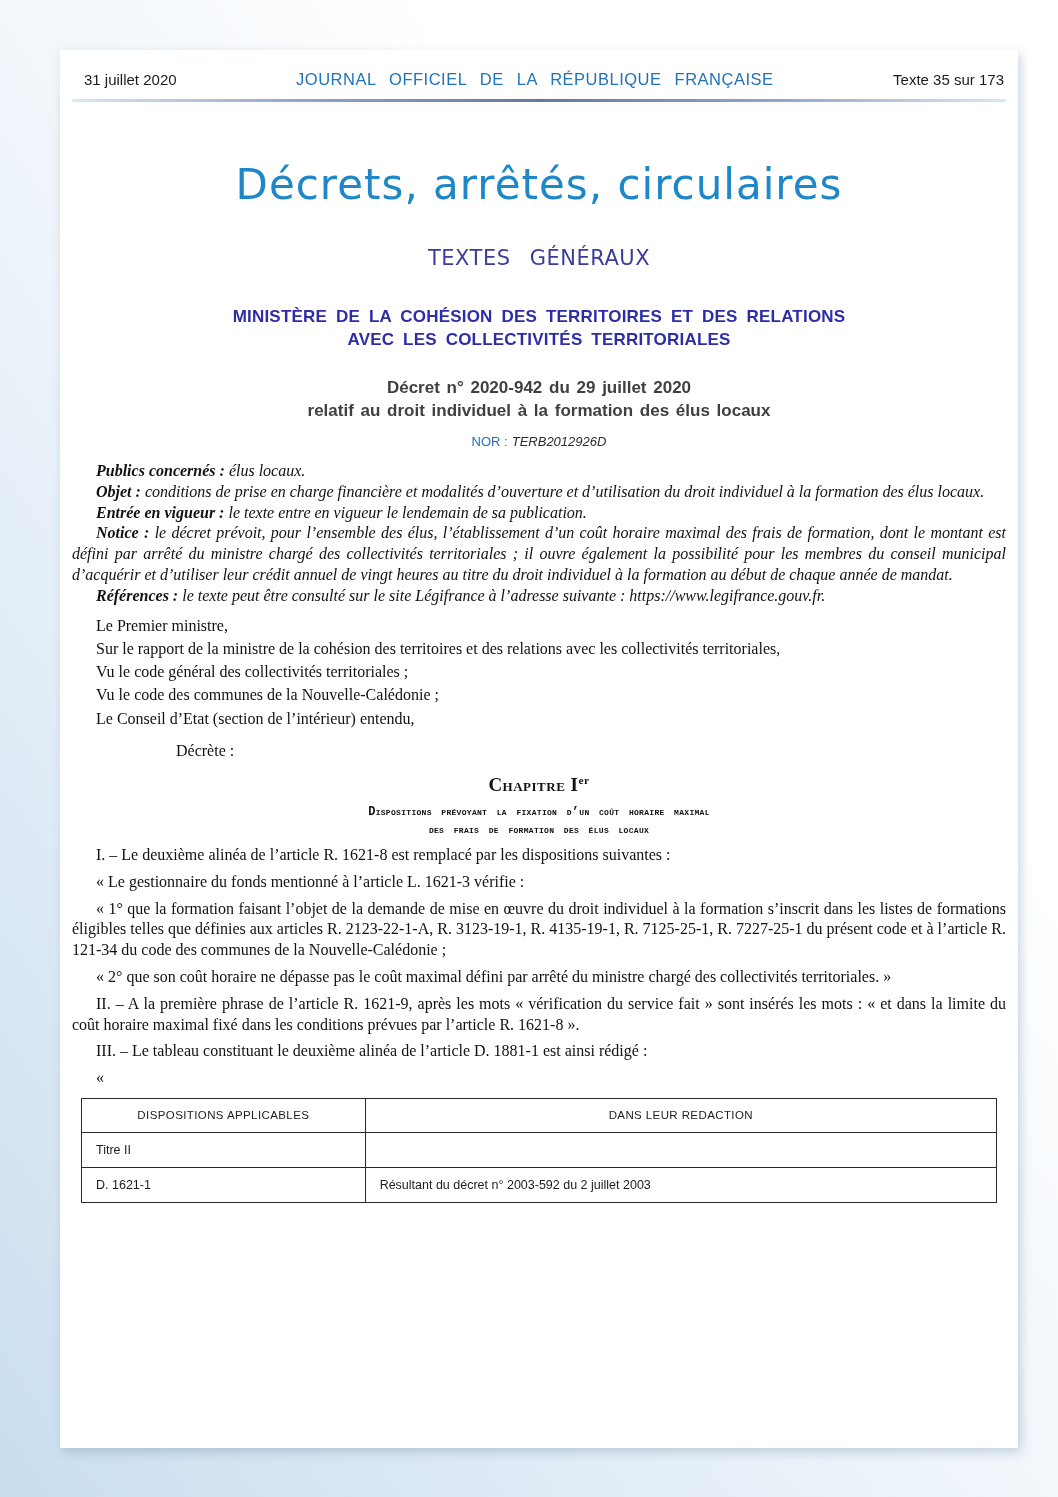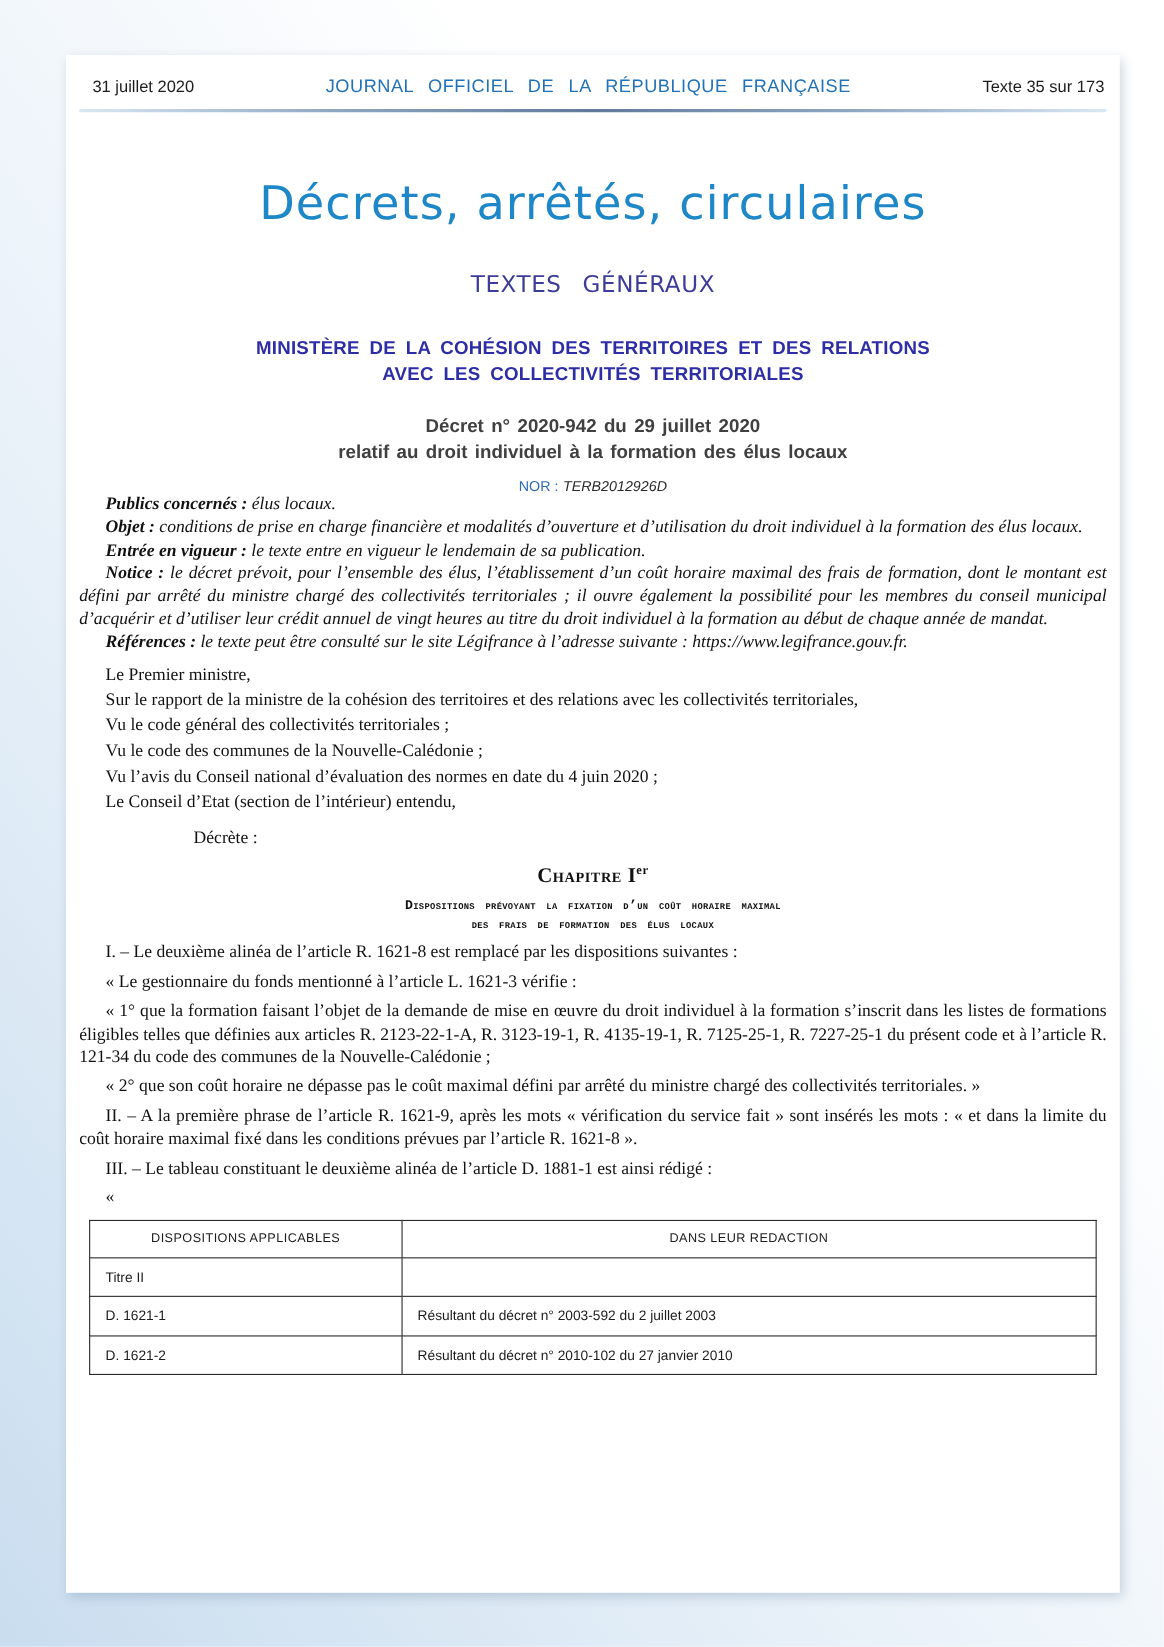--- a/index.html
+++ b/index.html
@@ -27,21 +27,21 @@
   .section-title{margin-top:38px;text-align:center;font-family:"DejaVu Sans",sans-serif;
              font-weight:400;font-size:21px;color:#3d3d99;letter-spacing:.5px;word-spacing:12px;}
   .ministry{margin-top:36px;text-align:center;font-family:"Liberation Sans",sans-serif;
              font-weight:700;font-size:17px;line-height:1.32;color:#2d2da6;word-spacing:4px;letter-spacing:.2px;}
   .decree-title{margin-top:26px;text-align:center;font-family:"Liberation Sans",sans-serif;
              font-weight:700;font-size:17px;line-height:1.32;color:#404040;word-spacing:2px;}
   .nor{margin-top:12px;text-align:center;font-family:"Liberation Sans",sans-serif;font-size:13px;}
   .nor .lbl{color:#2d6cb5;}
   .nor .val{color:#2b2b2b;font-style:italic;margin-left:4px;}
   
-  .bodytext{font-size:16px;line-height:1.3;}
+  .bodytext{margin-top:12px;font-size:16px;line-height:1.3;}
   .bodytext p{margin:0;text-indent:24px;text-align:justify;}
   .preamble p{font-style:italic;}
   .preamble .lbl{font-weight:700;}
   .recitals{margin-top:9px;}
   .recitals p{margin-top:2.5px;text-align:left;}
   .decrete{margin-top:11px;}
   .decrete p{text-indent:104px;}
   .chapter{margin-top:12px;text-align:center;}
   .chapter-num{font-variant:small-caps;font-weight:700;font-size:19px;letter-spacing:.5px;text-align:center;}
   .chapter-sub{margin-top:5px;font-variant:small-caps;font-weight:700;font-size:12px;line-height:1.5;letter-spacing:.3px;word-spacing:2px;font-family:Liberation Mono, monospace;}
@@ -94,21 +94,20 @@
       <p><span class="lbl">Entrée en vigueur :</span> <span>le texte entre en vigueur le lendemain de sa publication.</span></p>
       <p><span class="lbl">Notice :</span> <span>le décret prévoit, pour l’ensemble des élus, l’établissement d’un coût horaire maximal des frais de formation, dont le montant est défini par arrêté du ministre chargé des collectivités territoriales ; il ouvre également la possibilité pour les membres du conseil municipal d’acquérir et d’utiliser leur crédit annuel de vingt heures au titre du droit individuel à la formation au début de chaque année de mandat.</span></p>
       <p><span class="lbl">Références :</span> <span>le texte peut être consulté sur le site Légifrance à l’adresse suivante : https://www.legifrance.gouv.fr.</span></p>
     </div>
 
     <div class="recitals">
       <p>Le Premier ministre,</p>
       <p>Sur le rapport de la ministre de la cohésion des territoires et des relations avec les collectivités territoriales,</p>
       <p>Vu le code général des collectivités territoriales ;</p>
       <p>Vu le code des communes de la Nouvelle-Calédonie ;</p>
-      <p>Vu l’avis du Conseil national d’évaluation des normes en date du 4 juin 2020 ;</p>
       <p>Le Conseil d’Etat (section de l’intérieur) entendu,</p>
     </div>
 
     <div class="decrete">
       <p>Décrète :</p>
     </div>
 
     <div class="chapter">
       <div class="chapter-num"><span>Chapitre I</span><sup>er</sup></div>
       <div class="chapter-sub">
@@ -136,21 +135,17 @@
       </thead>
       <tbody>
         <tr>
           <td class="col1">Titre II</td>
           <td></td>
         </tr>
         <tr>
           <td class="col1">D. 1621-1</td>
           <td>Résultant du décret n° 2003-592 du 2 juillet 2003</td>
         </tr>
-        <tr>
-          <td class="col1">D. 1621-2</td>
-          <td>Résultant du décret n° 2010-102 du 27 janvier 2010</td>
-        </tr>
       </tbody>
     </table>
 
   </div>
 </div>
 
 </body></html>

